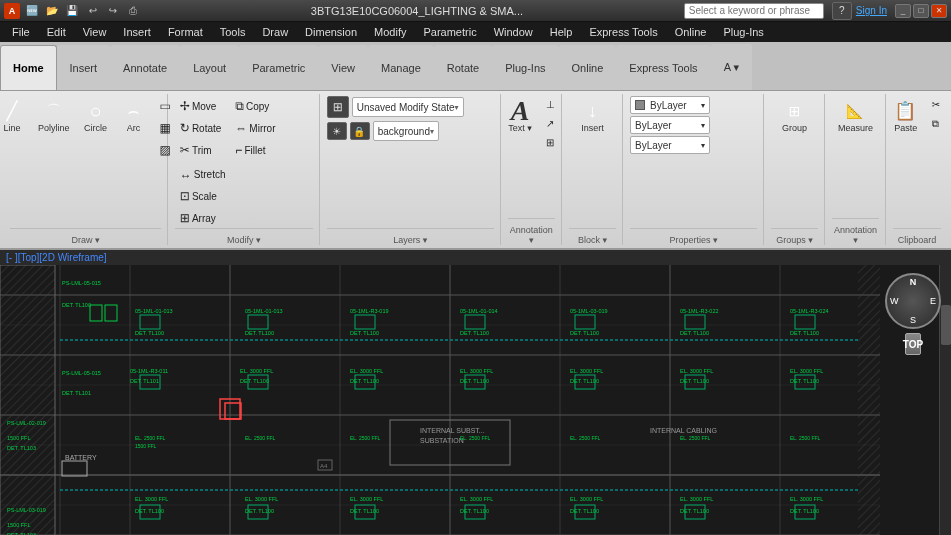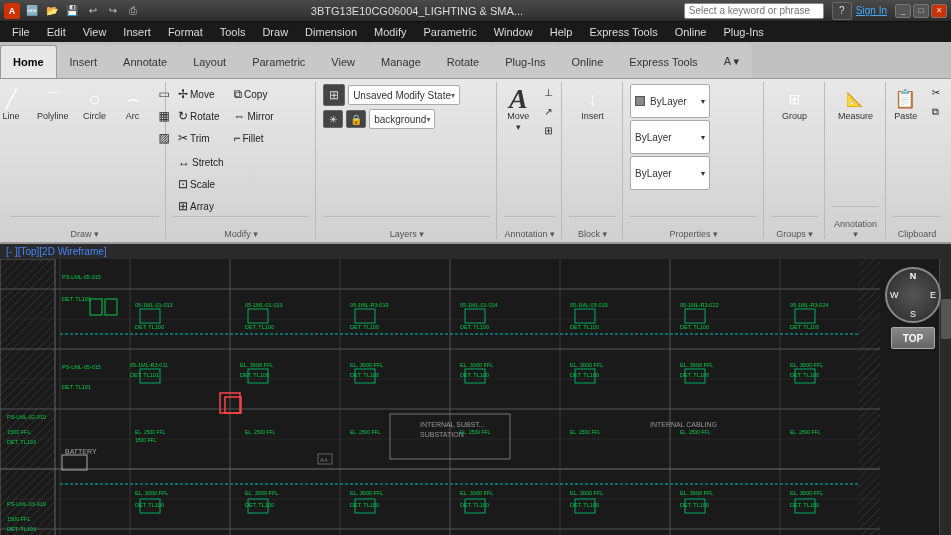--- a/index.html
+++ b/index.html
@@ -62,21 +62,21 @@
       flex-direction: column;
     }
     #ribbon-tabs {
       display: flex;
       align-items: flex-end;
       background: #c0c0c0;
       padding-top: 2px;
       border-bottom: 1px solid #999;
     }
     .ribbon-tab {
-      padding: 10px 12px;
+      padding: 16px 12px;
       font-size: 11px;
       color: #333;
       cursor: pointer;
       border: 1px solid transparent;
       border-bottom: none;
       border-radius: 3px 3px 0 0;
       background: #c8c8c8;
     }
     .ribbon-tab.active {
       background: #e8e8e8;
@@ -108,21 +108,21 @@
       gap: 4px;
       flex: 1;
       padding-top: 2px;
     }
     .ribbon-group-label {
       font-size: 9px;
       color: #555;
       text-align: center;
       width: 100%;
       border-top: 1px solid #bbb;
-      padding-top: 12px;
+      padding-top: 6px;
       margin-top: auto;
     }
     .ribbon-btn-large {
       display: flex;
       flex-direction: column;
       align-items: center;
       padding: 2px 4px;
       cursor: pointer;
       border: 1px solid transparent;
       border-radius: 3px;
@@ -158,21 +158,21 @@
       border-radius: 2px;
       padding: 0 4px;
       font-size: 10px;
       color: #333;
       cursor: pointer;
       display: flex; align-items: center; justify-content: space-between;
     }
     .layer-dropdown .arrow { font-size: 8px; color: #666; }
     .by-layer-dd {
       background: #fff; border: 1px solid #aaa; border-radius: 2px;
-      padding: 16px 4px; font-size: 10px; color: #333;
+      padding: 8px 4px; font-size: 10px; color: #333;
       height: 18px; display: flex; align-items: center; gap: 2px;
       cursor: pointer; min-width: 80px;
     }
 
     
     #viewport-label {
       background: #2a2a2a;
       color: #aaa;
       font-size: 10px;
       padding: 2px 6px;
@@ -208,21 +208,21 @@
       border: 2px solid #888;
       background: radial-gradient(circle, #555 0%, #2a2a2a 100%);
       position: relative;
       display: flex; align-items: center; justify-content: center;
     }
     #compass-ring .compass-n { position: absolute; top: 2px; font-size: 9px; color: #fff; font-weight: bold; }
     #compass-ring .compass-s { position: absolute; bottom: 2px; font-size: 9px; color: #fff; }
     #compass-ring .compass-e { position: absolute; right: 3px; font-size: 9px; color: #fff; }
     #compass-ring .compass-w { position: absolute; left: 3px; font-size: 9px; color: #fff; }
     #top-cube {
-      width: 44px; height: 22px;
+      width: 16px; height: 22px;
       background: linear-gradient(to bottom, #888, #666);
       border: 1px solid #aaa;
       border-radius: 2px;
       display: flex; align-items: center; justify-content: center;
       font-size: 10px; color: #fff; font-weight: bold;
       margin-top: 4px;
     }
     #v-scrollbar {
       width: 12px; background: #2a2a2a;
       border-left: 1px solid #444;
@@ -397,21 +397,21 @@
           </div>
         </div>
       </div>
       <div class="ribbon-group-label">Layers ▾</div>
     </div>
 
     <div class="ribbon-group">
       <div class="ribbon-group-content">
         <div class="ribbon-btn-large">
           <div class="btn-icon" style="font-size:28px;font-family:serif;font-weight:bold;font-style:italic;color:#333;">A</div>
-          <div class="btn-label">Move ▾</div>
+          <div class="btn-label">Text ▾</div>
         </div>
         <div class="ribbon-col">
           <div class="ribbon-btn-small">
               <span>⊥</span>
             </div>
           <div class="ribbon-btn-small">
               <span>↗</span>
             </div>
           <div class="ribbon-btn-small">
               <span>⊞</span>

